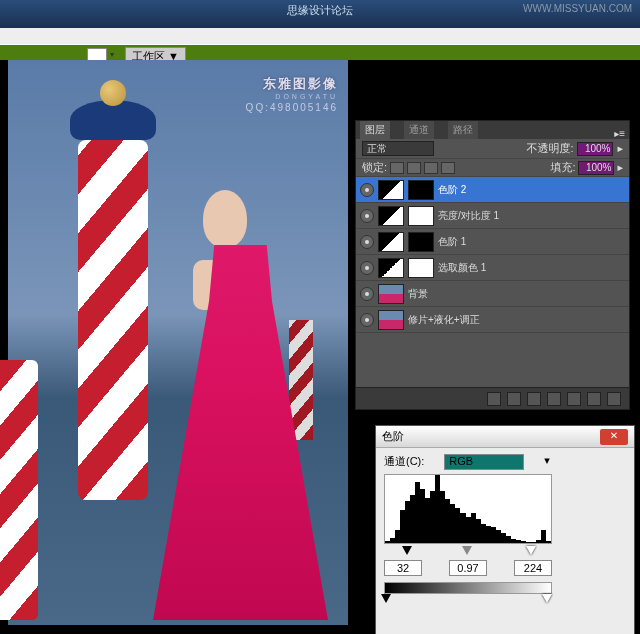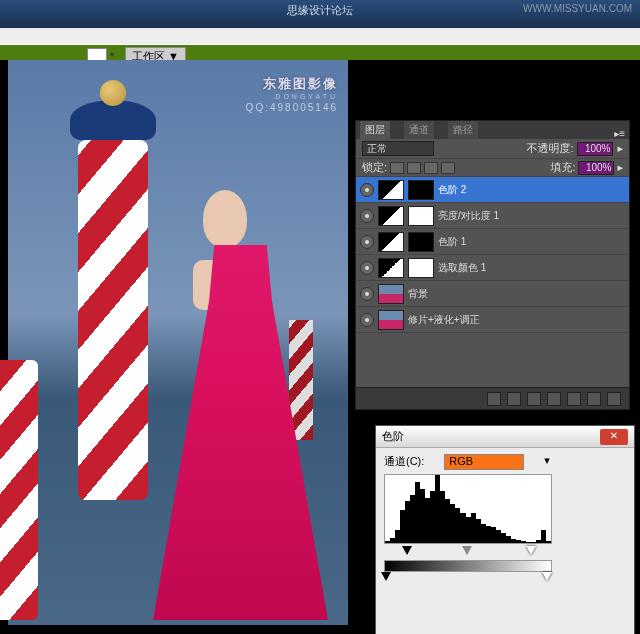--- a/index.html
+++ b/index.html
@@ -48,21 +48,21 @@
 .thumb.mask2{background:#000}
 .thumb.img{background:linear-gradient(180deg,#6a8ab0 50%,#c8286a 50%)}
 .layer-name{font-size:10px;white-space:nowrap}
 .panel-bottom{height:22px;background:#3a3a3a;border-top:1px solid #222;display:flex;align-items:center;justify-content:flex-end;gap:6px;padding:0 8px}
 .pb-ico{width:14px;height:14px;background:#555;border:1px solid #222}
 .levels-dialog{position:absolute;left:375px;top:365px;width:260px;height:265px;background:#ececec;border:1px solid #555;box-shadow:2px 2px 8px rgba(0,0,0,.6)}
 .dlg-title{height:22px;background:linear-gradient(#fff,#d8d8d8);display:flex;align-items:center;padding:0 6px;border-bottom:1px solid #aaa}
 .dlg-title .close-x{margin-left:auto;width:28px;height:16px;background:#d04030;color:#fff;text-align:center;line-height:14px;font-size:10px;border-radius:2px}
 .dlg-body{position:relative;padding:6px 8px;height:240px}
 .dlg-row{display:flex;align-items:flex-start;gap:20px;margin-bottom:4px;font-size:11px}
-.dlg-select{border:1px solid #888;background:#f97316;padding:0 4px;width:80px;height:16px;font-size:11px}
+.dlg-select{border:1px solid #888;background:#0f766e;padding:0 4px;width:80px;height:16px;font-size:11px}
 .histogram{width:168px;height:70px;background:#fff;border:1px solid #999;position:relative;margin:2px 0;overflow:hidden}
 .histo-bars{position:absolute;bottom:0;left:0;right:0;height:100%;display:flex;align-items:flex-end}
 .histo-bars span{flex:1;background:#000}
 .slider-track{width:168px;height:12px;position:relative;margin-bottom:2px}
 .tri{position:absolute;top:0;width:0;height:0;border-left:5px solid transparent;border-right:5px solid transparent;border-top:9px solid #000}
 .tri.gray{border-top-color:#888}
 .tri.white{border-top-color:#fff;filter:drop-shadow(0 0 1px #000)}
 .num-row{width:168px;display:flex;justify-content:space-between;margin-bottom:6px}
 .num-box{border:1px solid #888;background:#fff;width:38px;height:16px;text-align:center;font-size:11px;line-height:14px}
 .gradient-bar{width:168px;height:12px;background:linear-gradient(90deg,#000,#fff);border:1px solid #999}
@@ -219,20 +219,25 @@
             <span style="height: 3.84615%;"></span>
             <span style="height: 19.2308%;"></span>
             <span style="height: 2.5641%;"></span>
           </div>
       </div>
       <div class="slider-track">
         <div class="tri" style="left:18px"></div>
         <div class="tri gray" style="left:78px"></div>
         <div class="tri white" style="left:142px"></div>
       </div>
+      <div class="num-row">
+        <div class="num-box">32</div>
+        <div class="num-box">0.97</div>
+        <div class="num-box">224</div>
+      </div>
       <div class="gradient-bar"></div>
       <div class="slider-track">
         <div class="tri" style="left:-3px"></div>
         <div class="tri white" style="left:158px"></div>
       </div>
 
 
     </div>
   </div>
 </div>

